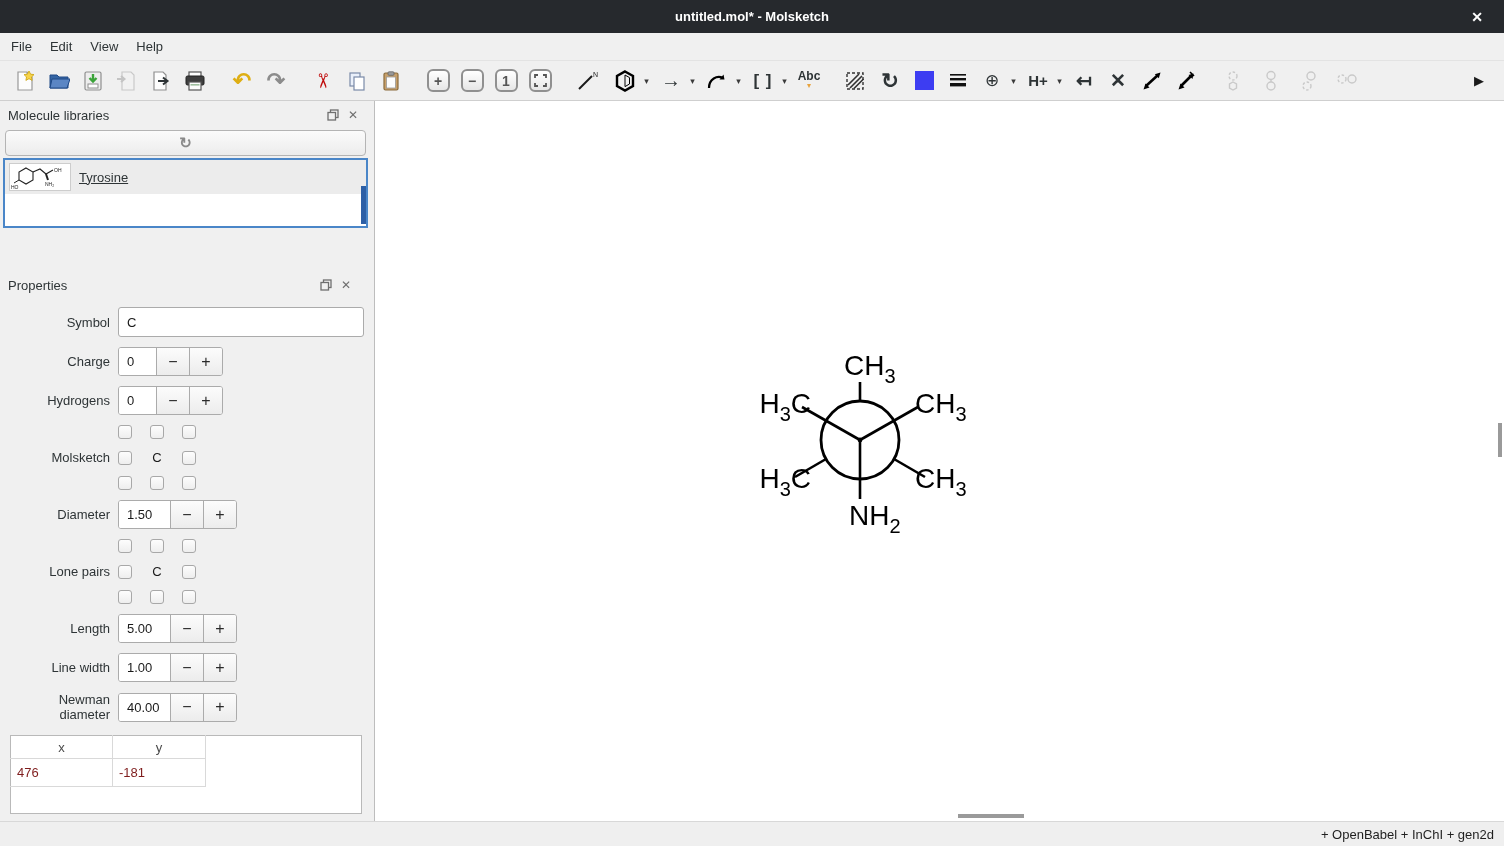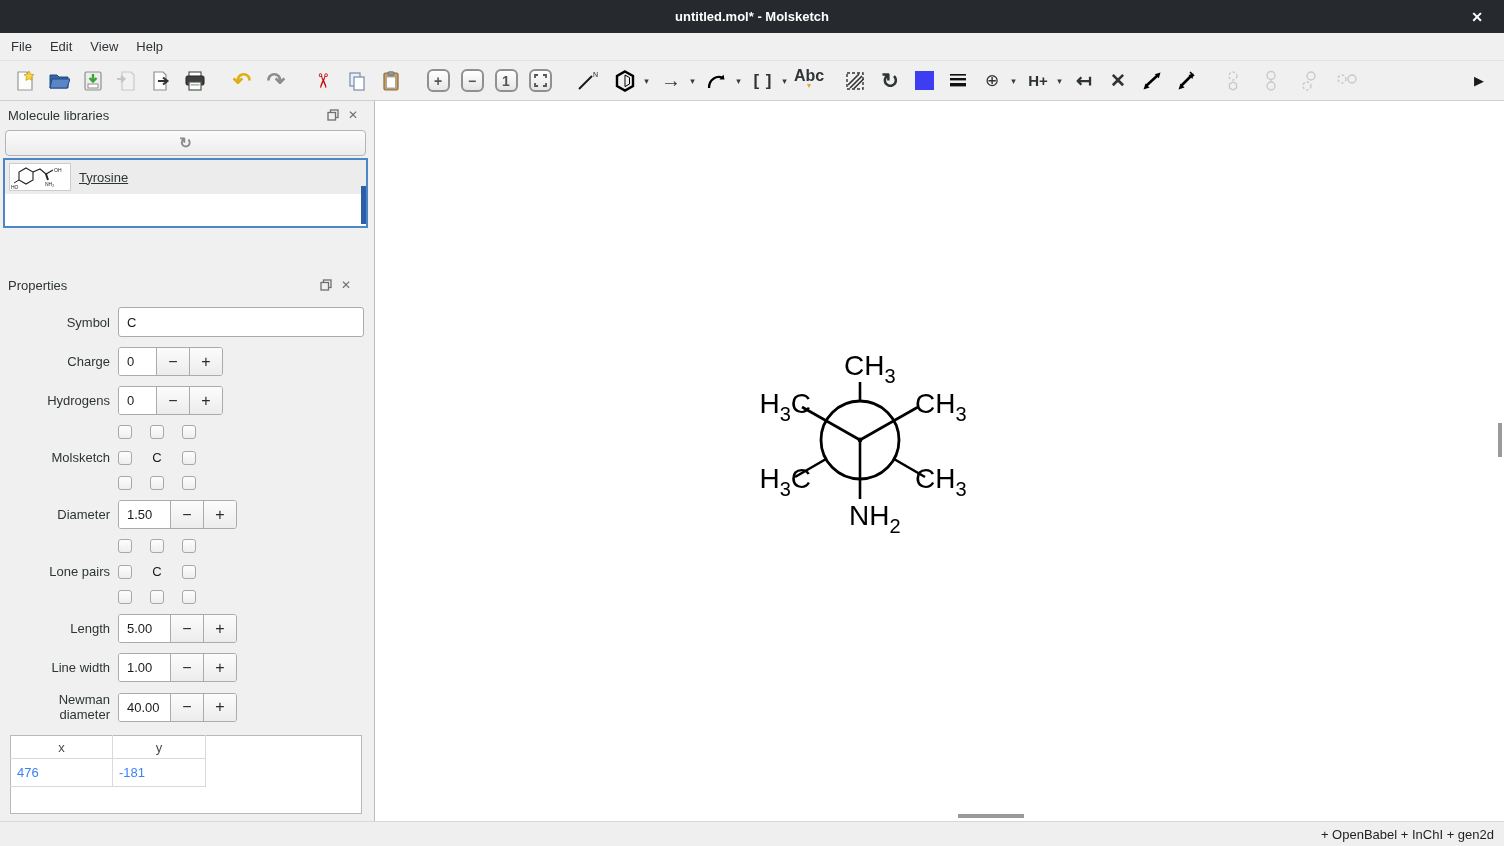--- a/index.html
+++ b/index.html
@@ -62,21 +62,21 @@
   .glyph-cut  { color:#c00b0b; font-size:20px; transform:rotate(90deg); }
   .glyph-arrow { font-size:20px; font-weight:bold; }
   .glyph-brackets { font-size:17px; font-weight:bold; letter-spacing:1px; }
   .glyph-rotate { font-size:21px; font-weight:bold; }
   .glyph-charge { font-size:17px; }
   .glyph-hplus { font-size:15px; font-weight:bold; }
   .glyph-insert { font-size:19px; font-weight:bold; }
   .glyph-delete { font-size:19px; font-weight:bold; }
   .glyph-overflow { font-size:13px; color:#1a1a1a; }
   .abc-stack { display:flex; flex-direction:column; align-items:center; line-height:10px; }
-  .abc-stack .abc-txt { font-size:16px; font-weight:bold; }
+  .abc-stack .abc-txt { font-size:12px; font-weight:bold; }
   .abc-stack .abc-caret { font-size:8px; color:#e8a33d; }
   .color-swatch { width:19px; height:19px; }
   .overflow-btn { margin-left:auto; }
   
   .docks {
     position:absolute; left:0; top:101px; width:375px; height:720px;
     background:#f0f0f0; border-right:1px solid #bdbdbd;
   }
   .dock-header {
     height:24px; display:flex; align-items:center; padding:0 8px;
@@ -154,21 +154,21 @@
   .cb-center { font-size:13px; color:#1a1a1a; }
   .coord-table {
     margin:13px 0 0 10px; width:352px; height:79px; background:#fff;
     border:1px solid #b9b9b9; border-collapse:collapse; table-layout:fixed;
   }
   .coord-table th {
     height:22px; font-weight:normal; color:#4a4a4a;
     border-bottom:1px solid #d9d9d9; border-right:1px solid #d9d9d9;
   }
   .coord-table td {
-    height:26px; padding-left:6px; color:#3b82f6;
+    height:26px; padding-left:6px; color:#7f1d1d;
     border-bottom:1px solid #d9d9d9; border-right:1px solid #d9d9d9;
     vertical-align:middle;
   }
   .coord-table .no-r { border-right:none; border-bottom:none; }
   .coord-table .filler td, .coord-table td.empty { border:none; }
   
   .canvas {
     position:absolute; left:375px; top:101px; width:1129px; height:720px;
     background:#fff;
   }

